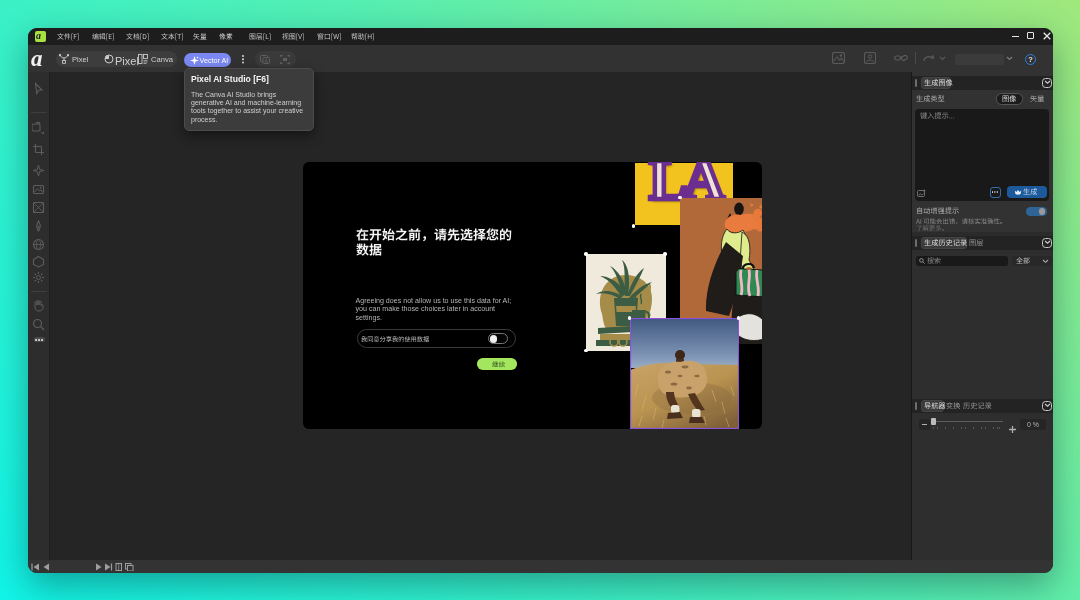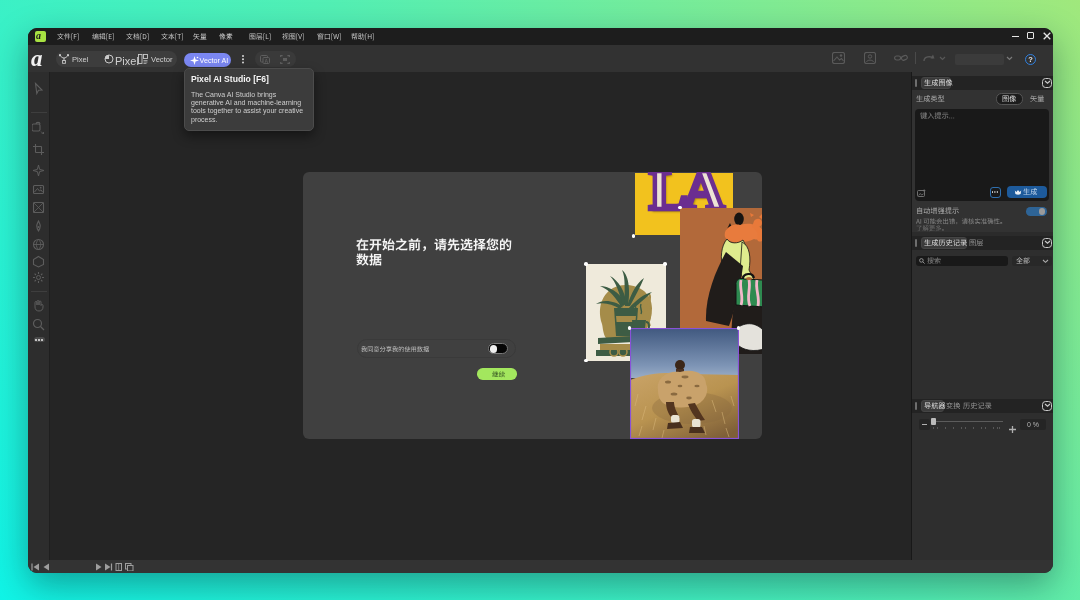--- a/index.html
+++ b/index.html
@@ -61,21 +61,21 @@
 <svg class="a" style="left:75.5px;top:26px" width="10" height="10" viewBox="0 0 10 10">
       <circle cx="5" cy="5" r="4" fill="none" stroke="#c9c9c9" stroke-width="1"></circle>
       <path d="M5,1 A4,4 0 0 0 1,5 L5,5 Z" fill="#c9c9c9"></path>
     </svg>
 <div class="a" style="left:87px;top:26.6px;font-size:11px;color:#d0d0d0">Pixel</div>
 <svg class="a" style="left:110px;top:26px" width="10" height="10" viewBox="0 0 10 10">
       <rect x="0.5" y="0.5" width="3.5" height="9" fill="none" stroke="#c9c9c9" stroke-width="0.9"></rect>
       <rect x="5.5" y="0.5" width="4" height="4" fill="none" stroke="#c9c9c9" stroke-width="0.9"></rect>
       <path d="M5.5,6.5 h4 M5.5,8 h4 M5.5,9.5 h3" stroke="#c9c9c9" stroke-width="0.7"></path>
     </svg>
-<div class="a" style="left:123px;top:26.6px;font-size:7.6px;color:#d0d0d0">Vector</div>
+<div class="a" style="left:123px;top:26.6px;font-size:7.6px;color:#d0d0d0">Canva</div>
 <div class="a" style="left:156px;top:24.5px;width:47px;height:14px;border-radius:7px;background:#7b87f2"></div>
 <svg class="a" style="left:161.5px;top:27.5px" width="9" height="9" viewBox="0 0 12 12">
       <path d="M6,0 L7.4,4.6 L12,6 L7.4,7.4 L6,12 L4.6,7.4 L0,6 L4.6,4.6 Z" fill="#fff"></path>
       <circle cx="10" cy="2" r="1.1" fill="#fff"></circle>
     </svg>
 <div class="a" style="left:171.5px;top:28.2px;font-size:7.2px;color:#fff">Vector AI</div>
 <div class="a" style="left:214px;top:27px;width:2px;height:2px;border-radius:1px;background:#d9d9d9;box-shadow:0 3.2px 0 #d9d9d9,0 6.4px 0 #d9d9d9"></div>
 <div class="a" style="left:226.5px;top:22.5px;width:41px;height:16.5px;border-radius:8.5px;background:#3a3a3a"></div>
 <svg class="a" style="left:232px;top:26.5px" width="10" height="9" viewBox="0 0 10 9">
       <rect x="0.5" y="0.5" width="7" height="6.5" rx="1" fill="none" stroke="#5e5e5e" stroke-width="1"></rect>
@@ -301,21 +301,21 @@
       <rect x="66" y="0" width="1" height="2" fill="#575757"></rect>
     </svg>
 <div class="a" style="left:979.5px;top:391.5px;width:9px;height:9px"><svg width="9" height="9">
         <path d="M4.5,1 v7 M1,4.5 h7" stroke="#b0b0b0" stroke-width="1.3"></path>
       </svg></div>
 <div class="a" style="left:992px;top:390.5px;width:26px;height:11px;border-radius:2px;background:#252525"></div>
 <div class="a" style="left:992px;top:392.7px;width:26px;text-align:center;font-size:7px;color:#b5b5b5">0 %</div>
 <div class="a" style="left:156px;top:40px;width:129.5px;height:62.5px;background:#3c3c3c;border:1px solid #4c4c4c;border-radius:5px;box-shadow:0 5px 12px rgba(0,0,0,.45);z-index:30"></div>
 <div class="a" style="left:163px;top:45.5px;font-size:8.6px;font-weight:bold;color:#f4f4f4;z-index:31">Pixel AI Studio [F6]</div>
 <div class="a" style="left:163px;top:62.5px;font-size:7px;line-height:8.4px;color:#cfcfcf;z-index:31">The Canva AI Studio brings<br>generative AI and machine-learning<br>tools together to assist your creative<br>process.</div>
-<div class="a" id="dlg" style="left:275px;top:144px;width:459px;height:266.5px;background:#404040;border-radius:6px;overflow:hidden;z-index:10">
+<div class="a" id="dlg" style="left:275px;top:134px;width:459px;height:266.5px;background:#000000;border-radius:6px;overflow:hidden;z-index:10">
 <div class="a" style="left:331.5px;top:0.5px;width:98.5px;height:62.5px;background:#f2c21e"></div>
 <div class="a" style="left:346px;top:-16px;width:95px;height:80px;font:bold 58px 'Liberation Serif',serif;color:#ece3d4;letter-spacing:-5px;-webkit-text-stroke:4.5px #6b2e90;text-shadow:2.5px 2.5px 2px rgba(120,90,10,.6)">LA</div>
 <svg class="a" style="left:377px;top:35.5px" width="97.5" height="146" viewBox="0 0 97.5 146">
 <rect width="97.5" height="146" fill="#b2693a"></rect>
 <ellipse cx="59" cy="11" rx="4.8" ry="6.5" fill="#171412"></ellipse>
 <path d="M50,15 l-4,8 l8,1 Z" fill="#171412"></path>
 <path d="M45,29 C43,21 52,15 60,17 C70,14 80,17 83,23 C86,29 80,33 74,31 C66,35 50,37 45,29 Z" fill="#e87b3d"></path>
 <path d="M74,13 c3,-4 8,-2 8,2 c0,2 -2,4 -4,4 c4,2 7,6 6,11 c-1,4 -6,5 -7,1 c2,-4 0,-9 -5,-12 Z" fill="#e8793a"></path>
 <path d="M71,9 l-1,-4 l4,2 M79,9 l3,-3 l0,5" fill="#e8793a"></path>
 <path d="M47,31 C41,38 40,50 43,62 L64,64 C67,50 67,38 63,32 C58,36 50,36 47,31 Z" fill="#dfec8e" stroke="#141414" stroke-width="0.8"></path>
@@ -395,20 +395,21 @@
 <div class="a" style="left:360.2px;top:90.2px;width:3.6px;height:3.6px;border-radius:50%;background:#fff;z-index:12"></div>
 <div class="a" style="left:281.2px;top:186.7px;width:3.6px;height:3.6px;border-radius:50%;background:#fff;z-index:12"></div>
 <div class="a" style="left:324.7px;top:154.2px;width:3.6px;height:3.6px;border-radius:50%;background:#fff;z-index:12"></div>
 <div class="a" style="left:433.7px;top:154.2px;width:3.6px;height:3.6px;border-radius:50%;background:#fff;z-index:12"></div>
 <svg class="t" style="left:51.5px;top:66px" width="158" height="16.9">
         <path transform="translate(1,11.44)" d="M4.82 -11.05C4.67 -10.45 4.47 -9.84 4.24 -9.24H0.71V-7.75H3.55C2.76 -6.24 1.68 -4.88 0.3 -3.98C0.55 -3.6 0.9 -2.91 1.07 -2.48C1.48 -2.77 1.86 -3.07 2.22 -3.41V1.14H3.8V-5.17C4.38 -5.97 4.89 -6.84 5.32 -7.75H12.31V-9.24H5.95C6.14 -9.71 6.3 -10.19 6.45 -10.66ZM7.6 -7.19V-5.03H4.95V-3.59H7.6V-0.61H4.46V0.83H12.27V-0.61H9.18V-3.59H11.78V-5.03H9.18V-7.19Z M21.12 -8.81V-5.63H18.15V-6.01V-8.81ZM13.6 -5.63V-4.13H16.41C16.16 -2.6 15.46 -1.09 13.56 0.05C13.95 0.31 14.55 0.87 14.82 1.22C17.08 -0.21 17.82 -2.17 18.06 -4.13H21.12V1.17H22.76V-4.13H25.44V-5.63H22.76V-8.81H25.06V-10.3H14.03V-8.81H16.54V-6.02V-5.63Z M31.84 -4.3V1.16H33.24V0.64H36.43V1.14H37.91V-4.3ZM33.24 -0.74V-2.92H36.43V-0.74ZM31.62 -5.03C32.11 -5.21 32.76 -5.29 37.12 -5.67C37.26 -5.36 37.38 -5.06 37.45 -4.8L38.79 -5.51C38.41 -6.56 37.53 -8.07 36.63 -9.2L35.4 -8.59C35.75 -8.12 36.1 -7.58 36.43 -7.03L33.33 -6.82C34.06 -7.93 34.79 -9.27 35.35 -10.61L33.72 -11.04C33.18 -9.42 32.25 -7.73 31.94 -7.29C31.64 -6.84 31.39 -6.55 31.11 -6.47C31.29 -6.08 31.54 -5.33 31.62 -5.03ZM28.74 -7.03H29.6C29.48 -5.81 29.29 -4.72 28.99 -3.77L28.18 -4.45C28.38 -5.24 28.57 -6.12 28.74 -7.03ZM26.61 -3.94C27.18 -3.47 27.82 -2.9 28.42 -2.33C27.91 -1.31 27.23 -0.56 26.38 -0.09C26.69 0.21 27.09 0.77 27.29 1.14C28.2 0.55 28.93 -0.22 29.5 -1.22C29.86 -0.82 30.16 -0.44 30.38 -0.1L31.32 -1.38C31.04 -1.77 30.63 -2.22 30.16 -2.69C30.68 -4.17 30.98 -6.03 31.1 -8.37L30.2 -8.49L29.95 -8.46H29C29.15 -9.29 29.26 -10.11 29.35 -10.88L27.89 -10.97C27.82 -10.19 27.72 -9.32 27.59 -8.46H26.48V-7.03H27.34C27.12 -5.88 26.86 -4.78 26.61 -3.94Z M42.24 -2.04C41.5 -2.04 40.47 -1.34 39.53 -0.34L40.66 1.13C41.2 0.3 41.78 -0.57 42.2 -0.57C42.47 -0.57 42.91 -0.14 43.47 0.21C44.37 0.74 45.4 0.91 47.01 0.91C48.31 0.91 50.27 0.83 51.19 0.77C51.22 0.35 51.48 -0.47 51.64 -0.88C50.39 -0.7 48.4 -0.58 47.07 -0.58C45.7 -0.58 44.6 -0.68 43.78 -1.17C46.41 -2.9 49.11 -5.49 50.75 -7.93L49.56 -8.71L49.26 -8.63H46.19L46.99 -9.09C46.68 -9.65 46.01 -10.56 45.51 -11.21L44.11 -10.45C44.49 -9.91 44.98 -9.19 45.29 -8.63H40.2V-7.1H48.07C46.67 -5.33 44.45 -3.33 42.31 -2.03Z M59.58 -6.67V-1.34H61.01V-6.67ZM62.18 -7.03V-0.56C62.18 -0.39 62.11 -0.34 61.91 -0.34C61.7 -0.33 61.01 -0.33 60.35 -0.35C60.58 0.05 60.83 0.7 60.91 1.12C61.85 1.13 62.56 1.09 63.06 0.86C63.57 0.61 63.71 0.22 63.71 -0.55V-7.03ZM61.06 -11.09C60.8 -10.48 60.38 -9.71 59.99 -9.11H56.37L57.08 -9.36C56.86 -9.85 56.33 -10.56 55.86 -11.06L54.38 -10.54C54.74 -10.11 55.13 -9.55 55.37 -9.11H52.59V-7.7H64.41V-9.11H61.78C62.09 -9.57 62.44 -10.07 62.75 -10.58ZM56.97 -3.54V-2.69H54.77V-3.54ZM56.97 -4.69H54.77V-5.5H56.97ZM53.3 -6.81V1.09H54.77V-1.55H56.97V-0.39C56.97 -0.23 56.91 -0.18 56.74 -0.18C56.58 -0.17 56.04 -0.17 55.58 -0.19C55.77 0.16 55.99 0.74 56.07 1.13C56.88 1.13 57.46 1.1 57.9 0.88C58.33 0.66 58.46 0.29 58.46 -0.36V-6.81Z M67.52 1.79C69.13 1.31 70.08 0.12 70.08 -1.36C70.08 -2.46 69.6 -3.15 68.68 -3.15C67.99 -3.15 67.41 -2.7 67.41 -1.98C67.41 -1.23 67.99 -0.81 68.64 -0.81L68.78 -0.82C68.7 -0.14 68.11 0.42 67.11 0.74Z M79.05 -9.91C79.74 -9.27 80.67 -8.38 81.08 -7.8L82.15 -8.89C81.69 -9.44 80.74 -10.27 80.05 -10.85ZM78.44 -7.03V-5.54H80.03V-1.52C80.03 -0.91 79.66 -0.47 79.38 -0.27C79.62 0.01 80.02 0.68 80.13 1.04C80.35 0.73 80.78 0.36 83.15 -1.49C82.99 -1.79 82.75 -2.4 82.65 -2.82L81.52 -1.96V-7.03ZM84.83 -2.51H88.22V-1.77H84.83ZM84.83 -3.51V-4.16H88.22V-3.51ZM85.73 -11.05V-10.15H82.89V-9.05H85.73V-8.51H83.25V-7.47H85.73V-6.93H82.5V-5.81H90.58V-6.93H87.28V-7.47H89.79V-8.51H87.28V-9.05H90.18V-10.15H87.28V-11.05ZM83.38 -5.3V1.17H84.83V-0.74H88.22V-0.35C88.22 -0.19 88.15 -0.14 87.98 -0.14C87.8 -0.14 87.18 -0.13 86.66 -0.17C86.83 0.21 87.02 0.78 87.07 1.16C87.98 1.17 88.62 1.16 89.09 0.94C89.56 0.73 89.69 0.35 89.69 -0.33V-5.3Z M96.72 -11.05V-9.28H95.04C95.19 -9.71 95.32 -10.14 95.42 -10.54L93.83 -10.85C93.56 -9.53 92.94 -7.76 92.09 -6.69C92.47 -6.55 93.11 -6.24 93.47 -5.99C93.85 -6.49 94.19 -7.11 94.48 -7.79H96.72V-5.67H91.72V-4.16H94.8C94.59 -2.44 94.11 -0.97 91.51 -0.14C91.86 0.18 92.3 0.82 92.48 1.23C95.48 0.09 96.16 -1.85 96.43 -4.16H98.33V-0.99C98.33 0.48 98.68 0.96 100.15 0.96C100.44 0.96 101.36 0.96 101.66 0.96C102.87 0.96 103.28 0.4 103.44 -1.66C103.03 -1.78 102.34 -2.03 102.02 -2.29C101.97 -0.74 101.91 -0.51 101.52 -0.51C101.28 -0.51 100.56 -0.51 100.37 -0.51C99.97 -0.51 99.91 -0.57 99.91 -1V-4.16H103.32V-5.67H98.31V-7.79H102.3V-9.28H98.31V-11.05Z M104.57 -9.8C105.29 -9.16 106.16 -8.25 106.52 -7.63L107.81 -8.61C107.39 -9.23 106.5 -10.09 105.75 -10.67ZM109.49 -10.65C109.19 -9.52 108.63 -8.37 107.93 -7.66C108.28 -7.47 108.91 -7.07 109.2 -6.82C109.5 -7.18 109.78 -7.62 110.06 -8.1H111.67V-6.59H108.12V-5.24H110.25C110.07 -3.96 109.6 -2.95 107.85 -2.31C108.2 -2.02 108.61 -1.42 108.78 -1.03C110.97 -1.94 111.58 -3.41 111.84 -5.24H112.67V-2.95C112.67 -1.57 112.93 -1.12 114.18 -1.12C114.41 -1.12 114.92 -1.12 115.17 -1.12C116.12 -1.12 116.51 -1.56 116.66 -3.3C116.23 -3.41 115.58 -3.65 115.3 -3.9C115.26 -2.72 115.21 -2.55 115 -2.55C114.89 -2.55 114.53 -2.55 114.45 -2.55C114.23 -2.55 114.22 -2.59 114.22 -2.96V-5.24H116.47V-6.59H113.22V-8.1H115.93V-9.41H113.22V-10.97H111.67V-9.41H110.66C110.77 -9.71 110.88 -10.01 110.95 -10.32ZM107.54 -6.03H104.6V-4.59H106.04V-1.25C105.51 -0.96 104.95 -0.53 104.42 -0.07L105.46 1.3C106.14 0.48 106.87 -0.27 107.35 -0.27C107.64 -0.27 108.04 0.1 108.58 0.43C109.45 0.92 110.49 1.08 112.02 1.08C113.3 1.08 115.26 1.01 116.22 0.95C116.23 0.53 116.48 -0.25 116.64 -0.66C115.38 -0.48 113.36 -0.36 112.06 -0.36C110.71 -0.36 109.59 -0.44 108.77 -0.94C108.2 -1.27 107.89 -1.59 107.54 -1.66Z M118.99 -11.04V-8.59H117.52V-7.16H118.99V-4.88L117.34 -4.47L117.68 -2.98L118.99 -3.35V-0.51C118.99 -0.34 118.92 -0.29 118.77 -0.29C118.61 -0.27 118.14 -0.27 117.69 -0.3C117.88 0.12 118.07 0.77 118.11 1.17C118.96 1.17 119.55 1.12 119.96 0.87C120.38 0.62 120.5 0.23 120.5 -0.51V-3.78L121.86 -4.19L121.67 -5.59L120.5 -5.28V-7.16H121.88V-8.59H120.5V-11.04ZM126.83 -9.15C126.49 -8.74 126.09 -8.35 125.62 -7.98C125.19 -8.35 124.81 -8.74 124.49 -9.15ZM122.2 -10.52V-9.15H122.98C123.4 -8.44 123.9 -7.79 124.47 -7.23C123.56 -6.69 122.54 -6.28 121.5 -6.02C121.78 -5.73 122.14 -5.15 122.3 -4.78C123.45 -5.15 124.57 -5.64 125.58 -6.3C126.54 -5.62 127.65 -5.1 128.88 -4.76C129.08 -5.15 129.51 -5.75 129.83 -6.06C128.7 -6.29 127.67 -6.68 126.78 -7.19C127.71 -7.99 128.48 -8.96 129 -10.09L128.06 -10.58L127.82 -10.52ZM124.79 -5.41V-4.38H122.37V-3.02H124.79V-2.12H121.72V-0.74H124.79V1.17H126.35V-0.74H129.51V-2.12H126.35V-3.02H128.69V-4.38H126.35V-5.41Z M135.85 -7.36C135.5 -6.56 134.89 -5.73 134.22 -5.2C134.55 -4.99 135.11 -4.54 135.37 -4.28C136.07 -4.93 136.81 -5.97 137.25 -6.96ZM139.57 -6.79C140.15 -6.01 140.79 -4.93 141.06 -4.25L142.38 -4.94C142.08 -5.63 141.44 -6.63 140.82 -7.38ZM133.28 -2.86V-0.91C133.28 0.49 133.76 0.92 135.6 0.92C135.98 0.92 137.75 0.92 138.12 0.92C139.62 0.92 140.06 0.48 140.26 -1.34C139.83 -1.43 139.16 -1.66 138.83 -1.91C138.76 -0.66 138.65 -0.49 138.02 -0.49C137.57 -0.49 136.1 -0.49 135.76 -0.49C134.99 -0.49 134.86 -0.53 134.86 -0.94V-2.86ZM139.71 -2.65C140.27 -1.68 140.83 -0.4 141 0.42L142.48 -0.18C142.28 -1.01 141.67 -2.25 141.08 -3.19ZM131.68 -2.91C131.4 -1.98 130.91 -0.83 130.44 -0.05L131.91 0.64C132.33 -0.18 132.76 -1.4 133.08 -2.34ZM135.88 -11.05C135.5 -9.92 134.82 -8.81 133.99 -8.12C134.32 -7.9 134.89 -7.41 135.13 -7.14C135.56 -7.55 135.98 -8.07 136.34 -8.67H140.52C140.39 -8.31 140.24 -7.97 140.11 -7.7L141.44 -7.42C141.75 -8.03 142.14 -8.97 142.45 -9.8L141.35 -10.04L141.12 -9.98H137.03C137.14 -10.22 137.23 -10.46 137.31 -10.7ZM135.36 -3.29C136.01 -2.63 136.72 -1.68 137.01 -1.05L138.29 -1.81C138.05 -2.29 137.55 -2.92 137.03 -3.47C137.75 -3.47 138.28 -3.51 138.7 -3.7C139.16 -3.91 139.27 -4.28 139.27 -4.94V-8.36H137.77V-4.98C137.77 -4.85 137.74 -4.81 137.58 -4.81C137.41 -4.81 136.86 -4.81 136.38 -4.82C136.54 -4.51 136.72 -4.07 136.81 -3.7L136.55 -3.95ZM133.35 -11.1C132.66 -9.75 131.5 -8.4 130.32 -7.55C130.61 -7.25 131.08 -6.59 131.26 -6.29C131.57 -6.54 131.87 -6.82 132.18 -7.14V-3.41H133.68V-8.92C134.08 -9.48 134.43 -10.06 134.73 -10.63Z M149.97 -5.28C150.6 -4.33 151.41 -3.04 151.78 -2.25L153.1 -3.05C152.7 -3.82 151.83 -5.07 151.19 -5.97ZM150.6 -11.04C150.23 -9.49 149.6 -7.92 148.85 -6.8V-8.93H146.84C147.06 -9.48 147.29 -10.15 147.5 -10.8L145.81 -11.05C145.76 -10.43 145.6 -9.58 145.43 -8.93H143.95V0.78H145.37V-0.18H148.85V-6.29C149.2 -6.07 149.64 -5.75 149.86 -5.54C150.27 -6.1 150.66 -6.81 151.01 -7.6H153.8C153.67 -3 153.5 -1.04 153.1 -0.62C152.94 -0.44 152.8 -0.4 152.54 -0.4C152.2 -0.4 151.42 -0.4 150.59 -0.48C150.87 -0.05 151.07 0.61 151.1 1.04C151.87 1.07 152.66 1.08 153.15 1.01C153.69 0.92 154.05 0.78 154.4 0.29C154.95 -0.4 155.09 -2.48 155.26 -8.33C155.27 -8.51 155.27 -9.04 155.27 -9.04H151.59C151.79 -9.58 151.97 -10.14 152.11 -10.69ZM145.37 -7.58H147.45V-5.46H145.37ZM145.37 -1.55V-4.11H147.45V-1.55Z" fill="#f5f5f5"></path>
       </svg>
 <svg class="t" style="left:51.5px;top:81px" width="28" height="16.9">
         <path transform="translate(1,11.44)" d="M5.51 -10.89C5.3 -10.4 4.94 -9.68 4.65 -9.23L5.64 -8.79C5.98 -9.19 6.4 -9.79 6.82 -10.37ZM4.86 -3.09C4.63 -2.64 4.32 -2.24 3.96 -1.89L2.9 -2.4L3.29 -3.09ZM1.04 -1.91C1.64 -1.68 2.27 -1.36 2.9 -1.04C2.16 -0.58 1.29 -0.25 0.34 -0.04C0.6 0.23 0.9 0.78 1.04 1.13C2.21 0.81 3.26 0.34 4.15 -0.33C4.52 -0.09 4.86 0.14 5.13 0.35L6.06 -0.66C5.8 -0.84 5.47 -1.04 5.13 -1.25C5.8 -2 6.3 -2.94 6.63 -4.09L5.79 -4.41L5.55 -4.35H3.91L4.12 -4.86L2.74 -5.11C2.65 -4.86 2.55 -4.62 2.43 -4.35H0.78V-3.09H1.78C1.53 -2.65 1.27 -2.25 1.04 -1.91ZM0.87 -10.36C1.18 -9.85 1.49 -9.18 1.59 -8.74H0.56V-7.51H2.48C1.89 -6.88 1.05 -6.3 0.29 -5.99C0.57 -5.71 0.91 -5.2 1.09 -4.85C1.74 -5.21 2.43 -5.75 3.03 -6.34V-5.19H4.47V-6.59C4.97 -6.2 5.47 -5.77 5.76 -5.5L6.58 -6.58C6.34 -6.75 5.63 -7.18 5.03 -7.51H6.94V-8.74H4.47V-11.05H3.03V-8.74H1.69L2.77 -9.2C2.67 -9.67 2.33 -10.33 1.99 -10.83ZM7.96 -11.01C7.67 -8.67 7.08 -6.45 6.04 -5.1C6.36 -4.88 6.94 -4.37 7.16 -4.11C7.41 -4.46 7.64 -4.85 7.85 -5.28C8.1 -4.29 8.4 -3.37 8.78 -2.55C8.1 -1.46 7.15 -0.64 5.84 -0.04C6.1 0.26 6.51 0.91 6.64 1.22C7.86 0.6 8.81 -0.18 9.54 -1.16C10.13 -0.26 10.85 0.49 11.75 1.05C11.97 0.66 12.43 0.1 12.77 -0.17C11.78 -0.71 11 -1.53 10.39 -2.55C11.01 -3.83 11.4 -5.37 11.65 -7.2H12.47V-8.64H8.98C9.14 -9.35 9.28 -10.06 9.39 -10.8ZM10.19 -7.2C10.06 -6.1 9.87 -5.11 9.57 -4.25C9.22 -5.16 8.96 -6.15 8.78 -7.2Z M19.3 -3.03V1.16H20.64V0.78H23.79V1.14H25.19V-3.03H22.85V-4.28H25.49V-5.59H22.85V-6.75H25.13V-10.53H17.97V-6.54C17.97 -4.5 17.86 -1.64 16.56 0.29C16.9 0.45 17.56 0.92 17.82 1.2C18.82 -0.27 19.23 -2.38 19.38 -4.28H21.4V-3.03ZM19.47 -9.19H23.66V-8.07H19.47ZM19.47 -6.75H21.4V-5.59H19.46L19.47 -6.54ZM20.64 -0.45V-1.75H23.79V-0.45ZM14.85 -11.04V-8.58H13.48V-7.15H14.85V-4.82L13.27 -4.45L13.62 -2.95L14.85 -3.3V-0.66C14.85 -0.49 14.79 -0.44 14.64 -0.44C14.48 -0.43 14.03 -0.43 13.55 -0.44C13.74 -0.04 13.91 0.61 13.95 0.99C14.79 0.99 15.37 0.94 15.76 0.69C16.16 0.45 16.28 0.07 16.28 -0.65V-3.7L17.62 -4.11L17.42 -5.51L16.28 -5.2V-7.15H17.59V-8.58H16.28V-11.04Z" fill="#f5f5f5"></path>
       </svg>
+<div class="a" style="left:52.5px;top:134.5px;font-size:7.1px;line-height:8.8px;color:#b5b5b5">Agreeing does not allow us to use this data for AI;<br>you can make those choices later in account<br>settings.</div>
 <div class="a" style="left:54px;top:167px;width:159px;height:19px;border-radius:9.5px;border:1px solid #3a3a3a"></div>
 <svg class="t" style="left:57px;top:174px" width="70.2" height="8.06">
         <path transform="translate(1,5.456)" d="M4.36 -4.8C4.72 -4.48 5.15 -4.03 5.34 -3.73L5.72 -4.01C5.51 -4.3 5.08 -4.74 4.72 -5.05ZM5.16 -2.65C4.95 -2.25 4.67 -1.86 4.34 -1.51C4.23 -1.92 4.15 -2.41 4.09 -2.93H5.87V-3.37H4.04C3.99 -3.93 3.96 -4.53 3.96 -5.16H3.47C3.48 -4.54 3.51 -3.94 3.56 -3.37H2.14V-4.46C2.52 -4.54 2.88 -4.64 3.18 -4.74L2.85 -5.13C2.26 -4.91 1.25 -4.7 0.38 -4.57C0.44 -4.46 0.5 -4.29 0.53 -4.18C0.89 -4.23 1.29 -4.29 1.67 -4.36V-3.37H0.35V-2.93H1.67V-1.84L0.25 -1.56L0.39 -1.08L1.67 -1.38V-0.11C1.67 0 1.64 0.03 1.53 0.04C1.42 0.04 1.05 0.04 0.66 0.03C0.73 0.16 0.81 0.37 0.82 0.5C1.34 0.5 1.67 0.49 1.87 0.42C2.07 0.34 2.14 0.2 2.14 -0.11V-1.49L3.29 -1.75L3.25 -2.17L2.14 -1.93V-2.93H3.6C3.68 -2.26 3.8 -1.64 3.95 -1.12C3.5 -0.71 3 -0.36 2.47 -0.11C2.59 -0.01 2.73 0.15 2.8 0.26C3.26 0.02 3.71 -0.29 4.11 -0.65C4.39 0.07 4.77 0.51 5.26 0.51C5.73 0.51 5.9 0.21 5.98 -0.82C5.86 -0.86 5.69 -0.97 5.59 -1.07C5.56 -0.27 5.48 0.04 5.31 0.04C5 0.04 4.71 -0.35 4.49 -1.01C4.92 -1.45 5.29 -1.95 5.57 -2.47Z M7.74 -3.79V-3.39H10.89V-3.79ZM8.48 -2.34H10.12V-1.17H8.48ZM8.05 -2.74V-0.32H8.48V-0.77H10.55V-2.74ZM6.75 -4.89V0.51H7.2V-4.45H11.41V-0.1C11.41 0.01 11.37 0.05 11.26 0.06C11.15 0.06 10.79 0.06 10.4 0.05C10.48 0.17 10.55 0.38 10.57 0.5C11.1 0.5 11.42 0.49 11.61 0.42C11.8 0.34 11.87 0.19 11.87 -0.09V-4.89Z M14.25 -0.92V-0.12C14.25 0.33 14.41 0.44 15.04 0.44C15.17 0.44 16.08 0.44 16.21 0.44C16.72 0.44 16.86 0.28 16.91 -0.42C16.79 -0.45 16.61 -0.51 16.5 -0.58C16.48 -0.02 16.44 0.05 16.18 0.05C15.97 0.05 15.22 0.05 15.08 0.05C14.76 0.05 14.7 0.02 14.7 -0.12V-0.92ZM16.99 -0.87C17.31 -0.53 17.65 -0.07 17.79 0.23L18.18 0.04C18.03 -0.27 17.68 -0.71 17.36 -1.04ZM13.52 -0.97C13.37 -0.61 13.09 -0.17 12.78 0.11L13.16 0.33C13.48 0.04 13.73 -0.43 13.91 -0.8ZM14.02 -2H17V-1.57H14.02ZM14.02 -2.73H17V-2.31H14.02ZM13.58 -3.06V-1.25H15.15L14.93 -1.04C15.27 -0.85 15.7 -0.55 15.9 -0.35L16.19 -0.64C16 -0.82 15.63 -1.07 15.31 -1.25H17.47V-3.06ZM14.5 -4.37H16.5C16.43 -4.19 16.31 -3.94 16.21 -3.75H14.77C14.72 -3.92 14.62 -4.18 14.5 -4.37ZM15.15 -5.16C15.22 -5.04 15.3 -4.89 15.36 -4.75H13.13V-4.37H14.43L14.07 -4.28C14.15 -4.12 14.25 -3.92 14.29 -3.75H12.85V-3.37H18.18V-3.75H16.69C16.78 -3.91 16.88 -4.1 16.98 -4.29L16.62 -4.37H17.86V-4.75H15.88C15.8 -4.92 15.7 -5.12 15.59 -5.26Z M22.77 -5.1 22.34 -4.92C22.79 -4.01 23.53 -2.99 24.18 -2.44C24.27 -2.56 24.44 -2.73 24.56 -2.83C23.91 -3.31 23.16 -4.26 22.77 -5.1ZM20.61 -5.08C20.25 -4.14 19.62 -3.27 18.87 -2.74C18.98 -2.65 19.19 -2.47 19.27 -2.38C19.44 -2.52 19.6 -2.67 19.76 -2.83V-2.41H20.96C20.81 -1.35 20.47 -0.37 19 0.12C19.11 0.22 19.23 0.4 19.29 0.51C20.87 -0.06 21.28 -1.18 21.45 -2.41H23.13C23.06 -0.86 22.97 -0.25 22.82 -0.09C22.75 -0.02 22.68 -0.01 22.55 -0.01C22.41 -0.01 22.02 -0.01 21.62 -0.05C21.71 0.08 21.76 0.28 21.77 0.42C22.17 0.44 22.54 0.45 22.75 0.43C22.96 0.41 23.11 0.37 23.24 0.21C23.45 -0.03 23.54 -0.74 23.63 -2.64C23.63 -2.7 23.63 -2.86 23.63 -2.86H19.79C20.32 -3.43 20.78 -4.15 21.1 -4.95Z M26.44 -3.52H29.37V-2.96H26.44ZM25.98 -3.86V-2.61H29.86V-3.86ZM29.65 -2.24 29.53 -2.23H25.72V-1.85H28.91C28.52 -1.7 28.06 -1.57 27.65 -1.48L27.65 -1.11H25.13V-0.7H27.65V0.01C27.65 0.09 27.61 0.12 27.5 0.12C27.39 0.13 26.97 0.14 26.54 0.12C26.61 0.24 26.68 0.38 26.71 0.51C27.27 0.51 27.62 0.51 27.84 0.45C28.06 0.39 28.14 0.28 28.14 0.02V-0.7H30.68V-1.11H28.14V-1.26C28.82 -1.44 29.54 -1.69 30.07 -1.99L29.76 -2.26ZM27.48 -5.16C27.55 -5.02 27.63 -4.84 27.7 -4.67H25.2V-4.27H30.6V-4.67H28.22C28.15 -4.85 28.05 -5.08 27.94 -5.25Z M35.36 -4.8C35.72 -4.48 36.15 -4.03 36.34 -3.73L36.72 -4.01C36.51 -4.3 36.08 -4.74 35.72 -5.05ZM36.16 -2.65C35.95 -2.25 35.67 -1.86 35.34 -1.51C35.23 -1.92 35.15 -2.41 35.09 -2.93H36.87V-3.37H35.04C34.99 -3.93 34.96 -4.53 34.96 -5.16H34.47C34.48 -4.54 34.51 -3.94 34.56 -3.37H33.14V-4.46C33.52 -4.54 33.88 -4.64 34.18 -4.74L33.85 -5.13C33.26 -4.91 32.25 -4.7 31.38 -4.57C31.44 -4.46 31.5 -4.29 31.53 -4.18C31.89 -4.23 32.29 -4.29 32.67 -4.36V-3.37H31.35V-2.93H32.67V-1.84L31.25 -1.56L31.39 -1.08L32.67 -1.38V-0.11C32.67 0 32.64 0.03 32.53 0.04C32.42 0.04 32.05 0.04 31.66 0.03C31.73 0.16 31.81 0.37 31.82 0.5C32.34 0.5 32.67 0.49 32.87 0.42C33.07 0.34 33.14 0.2 33.14 -0.11V-1.49L34.29 -1.75L34.25 -2.17L33.14 -1.93V-2.93H34.6C34.68 -2.26 34.8 -1.64 34.95 -1.12C34.5 -0.71 34 -0.36 33.47 -0.11C33.59 -0.01 33.73 0.15 33.8 0.26C34.26 0.02 34.71 -0.29 35.11 -0.65C35.39 0.07 35.77 0.51 36.26 0.51C36.73 0.51 36.9 0.21 36.98 -0.82C36.86 -0.86 36.69 -0.97 36.59 -1.07C36.56 -0.27 36.48 0.04 36.31 0.04C36 0.04 35.71 -0.35 35.49 -1.01C35.92 -1.45 36.29 -1.95 36.57 -2.47Z M40.62 -2.62C40.96 -2.17 41.39 -1.55 41.57 -1.17L41.97 -1.42C41.76 -1.79 41.34 -2.39 40.98 -2.83ZM38.69 -5.22C38.64 -4.92 38.53 -4.51 38.43 -4.21H37.74V0.33H38.17V-0.15H39.9V-4.21H38.86C38.97 -4.48 39.08 -4.82 39.19 -5.13ZM38.17 -3.79H39.47V-2.49H38.17ZM38.17 -0.58V-2.08H39.47V-0.58ZM40.91 -5.23C40.71 -4.38 40.37 -3.52 39.95 -2.97C40.06 -2.91 40.25 -2.78 40.34 -2.7C40.55 -3 40.75 -3.38 40.92 -3.8H42.51C42.43 -1.31 42.33 -0.36 42.14 -0.15C42.06 -0.06 41.99 -0.04 41.87 -0.04C41.73 -0.04 41.35 -0.05 40.94 -0.08C41.03 0.04 41.09 0.24 41.1 0.37C41.45 0.38 41.81 0.4 42.02 0.38C42.25 0.35 42.38 0.3 42.53 0.12C42.77 -0.19 42.86 -1.15 42.95 -3.99C42.96 -4.05 42.96 -4.23 42.96 -4.23H41.09C41.19 -4.52 41.28 -4.83 41.35 -5.13Z M47.11 -5.18V-4.52H45.39V-4.09H47.11V-3.48H45.57V-1.77H47.08C47.04 -1.43 46.95 -1.1 46.75 -0.81C46.42 -1.04 46.15 -1.32 45.96 -1.64L45.57 -1.51C45.8 -1.12 46.1 -0.78 46.47 -0.5C46.18 -0.24 45.76 -0.02 45.16 0.13C45.26 0.23 45.39 0.41 45.45 0.51C46.09 0.32 46.54 0.06 46.85 -0.24C47.48 0.14 48.26 0.38 49.15 0.51C49.21 0.37 49.33 0.19 49.43 0.09C48.53 -0.01 47.75 -0.23 47.13 -0.57C47.37 -0.94 47.49 -1.34 47.54 -1.77H49.16V-3.48H47.57V-4.09H49.36V-4.52H47.57V-5.18ZM46 -3.09H47.11V-2.44L47.11 -2.16H46ZM47.57 -3.09H48.71V-2.16H47.56L47.57 -2.44ZM45.12 -5.22C44.76 -4.28 44.16 -3.36 43.53 -2.77C43.61 -2.65 43.74 -2.41 43.79 -2.31C44.03 -2.54 44.26 -2.81 44.47 -3.12V0.52H44.92V-3.79C45.16 -4.21 45.38 -4.64 45.56 -5.08Z M50.55 -4.77V-2.52C50.55 -1.65 50.49 -0.55 49.8 0.22C49.9 0.28 50.09 0.43 50.16 0.53C50.64 0 50.85 -0.71 50.94 -1.41H52.5V0.44H52.97V-1.41H54.64V-0.14C54.64 -0.02 54.6 0.01 54.47 0.02C54.36 0.02 53.93 0.03 53.5 0.01C53.56 0.14 53.64 0.34 53.66 0.46C54.24 0.46 54.6 0.46 54.81 0.38C55.03 0.31 55.1 0.17 55.1 -0.14V-4.77ZM51.01 -4.33H52.5V-3.33H51.01ZM54.64 -4.33V-3.33H52.97V-4.33ZM51.01 -2.89H52.5V-1.85H50.98C51 -2.08 51.01 -2.31 51.01 -2.52ZM54.64 -2.89V-1.85H52.97V-2.89Z M58.55 -5.09C58.44 -4.85 58.24 -4.48 58.08 -4.27L58.39 -4.12C58.55 -4.32 58.76 -4.63 58.94 -4.92ZM56.35 -4.92C56.51 -4.66 56.67 -4.32 56.73 -4.1L57.08 -4.25C57.03 -4.48 56.86 -4.81 56.69 -5.05ZM58.34 -1.61C58.2 -1.29 58 -1.02 57.77 -0.78C57.53 -0.9 57.29 -1.02 57.06 -1.12C57.15 -1.26 57.24 -1.43 57.33 -1.61ZM56.48 -0.95C56.79 -0.83 57.13 -0.68 57.44 -0.51C57.04 -0.23 56.56 -0.03 56.05 0.09C56.13 0.17 56.23 0.33 56.28 0.45C56.85 0.29 57.37 0.05 57.82 -0.31C58.03 -0.19 58.21 -0.07 58.35 0.04L58.65 -0.27C58.51 -0.37 58.33 -0.48 58.13 -0.59C58.45 -0.94 58.71 -1.38 58.87 -1.92L58.61 -2.02L58.54 -2H57.52L57.66 -2.32L57.24 -2.4C57.2 -2.28 57.14 -2.14 57.08 -2H56.23V-1.61H56.89C56.75 -1.36 56.61 -1.13 56.48 -0.95ZM57.39 -5.21V-4.05H56.11V-3.67H57.25C56.95 -3.27 56.48 -2.88 56.04 -2.7C56.13 -2.61 56.24 -2.45 56.3 -2.34C56.67 -2.55 57.08 -2.9 57.39 -3.26V-2.5H57.83V-3.35C58.13 -3.13 58.5 -2.84 58.66 -2.7L58.92 -3.03C58.77 -3.14 58.22 -3.48 57.92 -3.67H59.09V-4.05H57.83V-5.21ZM59.7 -5.16C59.54 -4.07 59.27 -3.03 58.78 -2.37C58.88 -2.31 59.06 -2.16 59.14 -2.09C59.3 -2.32 59.43 -2.59 59.56 -2.9C59.69 -2.29 59.87 -1.72 60.1 -1.23C59.76 -0.64 59.27 -0.19 58.6 0.14C58.68 0.23 58.81 0.42 58.86 0.51C59.49 0.17 59.97 -0.25 60.33 -0.8C60.64 -0.27 61.03 0.15 61.51 0.44C61.58 0.32 61.72 0.16 61.83 0.07C61.31 -0.2 60.9 -0.66 60.58 -1.23C60.91 -1.87 61.12 -2.64 61.26 -3.57H61.68V-4.01H59.91C60 -4.35 60.07 -4.72 60.13 -5.09ZM60.82 -3.57C60.72 -2.86 60.57 -2.24 60.34 -1.71C60.11 -2.27 59.94 -2.9 59.82 -3.57Z M65 -1.48V0.5H65.41V0.25H67.32V0.48H67.75V-1.48H66.55V-2.24H67.94V-2.65H66.55V-3.33H67.72V-4.94H64.45V-3.06C64.45 -2.08 64.39 -0.73 63.75 0.23C63.85 0.28 64.05 0.42 64.13 0.49C64.65 -0.27 64.82 -1.32 64.88 -2.24H66.11V-1.48ZM64.9 -4.53H67.28V-3.74H64.9ZM64.9 -3.33H66.11V-2.65H64.9L64.9 -3.06ZM65.41 -0.14V-1.08H67.32V-0.14ZM63.04 -5.2V-3.96H62.26V-3.52H63.04V-2.16C62.71 -2.06 62.42 -1.98 62.18 -1.92L62.3 -1.46L63.04 -1.69V-0.09C63.04 0 63 0.02 62.93 0.02C62.86 0.03 62.61 0.03 62.35 0.02C62.4 0.15 62.47 0.34 62.48 0.45C62.87 0.46 63.11 0.44 63.26 0.37C63.41 0.3 63.47 0.17 63.47 -0.09V-1.84L64.18 -2.07L64.11 -2.5L63.47 -2.29V-3.52H64.17V-3.96H63.47V-5.2Z" fill="#c6c6c6"></path>
       </svg>
 <div class="a" style="left:185px;top:171.4px;width:20px;height:11px;border-radius:5.5px;border:1px solid #777;background:#050505"></div>
 <div class="a" style="left:186.8px;top:173.1px;width:7.6px;height:7.6px;border-radius:50%;background:#efefef"></div>
 <div class="a" style="left:173.5px;top:196px;width:40px;height:11.5px;border-radius:5.75px;background:#a3e75e"></div>
 <svg class="t" style="left:187.5px;top:199.2px" width="15.2" height="8.58">
         <path transform="translate(1,5.808)" d="M0.28 -0.38 0.37 0.09C0.96 -0.06 1.76 -0.26 2.52 -0.45L2.48 -0.86C1.66 -0.67 0.82 -0.48 0.28 -0.38ZM5.72 -5.08C5.62 -4.71 5.41 -4.16 5.24 -3.83L5.55 -3.72C5.73 -4.04 5.95 -4.54 6.12 -4.96ZM3.5 -4.98C3.65 -4.58 3.83 -4.06 3.9 -3.72L4.26 -3.83C4.18 -4.16 3.99 -4.67 3.83 -5.08ZM2.74 -5.28V0.18H6.29V-0.26H3.19V-5.28ZM0.4 -2.79C0.49 -2.84 0.65 -2.88 1.45 -2.98C1.16 -2.55 0.9 -2.21 0.78 -2.08C0.58 -1.84 0.43 -1.67 0.29 -1.64C0.34 -1.52 0.42 -1.3 0.44 -1.2C0.57 -1.28 0.8 -1.35 2.44 -1.68C2.44 -1.78 2.43 -1.97 2.44 -2.09L1.12 -1.85C1.63 -2.45 2.12 -3.17 2.53 -3.91L2.13 -4.14C2.01 -3.9 1.87 -3.65 1.73 -3.42L0.88 -3.33C1.26 -3.9 1.63 -4.64 1.9 -5.34L1.43 -5.55C1.19 -4.75 0.75 -3.89 0.59 -3.67C0.46 -3.44 0.35 -3.29 0.24 -3.25C0.3 -3.13 0.37 -2.89 0.4 -2.79ZM4.58 -5.49V-3.44H3.38V-3.01H4.44C4.18 -2.41 3.77 -1.78 3.39 -1.42C3.46 -1.31 3.56 -1.13 3.6 -1.01C3.96 -1.35 4.32 -1.93 4.58 -2.53V-0.51H5V-2.53C5.32 -2.11 5.74 -1.51 5.9 -1.22L6.21 -1.56C6.04 -1.8 5.31 -2.69 5.02 -3.01H6.24V-3.44H5V-5.49Z M9.73 -2.98C10.02 -2.81 10.37 -2.56 10.54 -2.37L10.78 -2.65C10.61 -2.83 10.25 -3.08 9.96 -3.23ZM9.25 -2.38C9.56 -2.21 9.92 -1.93 10.09 -1.74L10.34 -2.03C10.15 -2.22 9.79 -2.48 9.48 -2.64ZM11.15 -0.69C11.67 -0.34 12.3 0.19 12.59 0.54L12.92 0.23C12.61 -0.11 11.97 -0.62 11.45 -0.96ZM6.88 -0.38 7 0.08C7.56 -0.13 8.29 -0.42 8.98 -0.68L8.9 -1.09C8.15 -0.82 7.39 -0.54 6.88 -0.38ZM9.25 -3.91V-3.48H12.22C12.12 -3.2 12.02 -2.91 11.93 -2.71L12.32 -2.6C12.47 -2.92 12.65 -3.41 12.78 -3.85L12.47 -3.93L12.39 -3.91H11.17V-4.51H12.44V-4.93H11.17V-5.54H10.69V-4.93H9.49V-4.51H10.69V-3.91ZM10.88 -3.23V-2.44C10.88 -2.2 10.86 -1.93 10.8 -1.66H9.11V-1.22H10.65C10.4 -0.72 9.93 -0.22 8.98 0.17C9.07 0.26 9.21 0.43 9.27 0.54C10.4 0.05 10.92 -0.58 11.15 -1.22H12.8V-1.66H11.27C11.33 -1.92 11.34 -2.18 11.34 -2.43V-3.23ZM7 -2.79C7.09 -2.84 7.25 -2.88 8.02 -2.98C7.74 -2.55 7.49 -2.2 7.38 -2.07C7.18 -1.82 7.04 -1.65 6.9 -1.62C6.95 -1.51 7.02 -1.29 7.05 -1.2C7.17 -1.29 7.39 -1.37 8.94 -1.79C8.92 -1.88 8.91 -2.07 8.91 -2.2L7.76 -1.92C8.22 -2.51 8.68 -3.21 9.06 -3.92L8.67 -4.14C8.55 -3.89 8.41 -3.64 8.28 -3.41L7.49 -3.33C7.88 -3.9 8.27 -4.63 8.55 -5.33L8.12 -5.53C7.85 -4.73 7.38 -3.87 7.23 -3.64C7.08 -3.42 6.97 -3.26 6.85 -3.23C6.9 -3.11 6.98 -2.88 7 -2.79Z" fill="#2a451c"></path>
       </svg>

